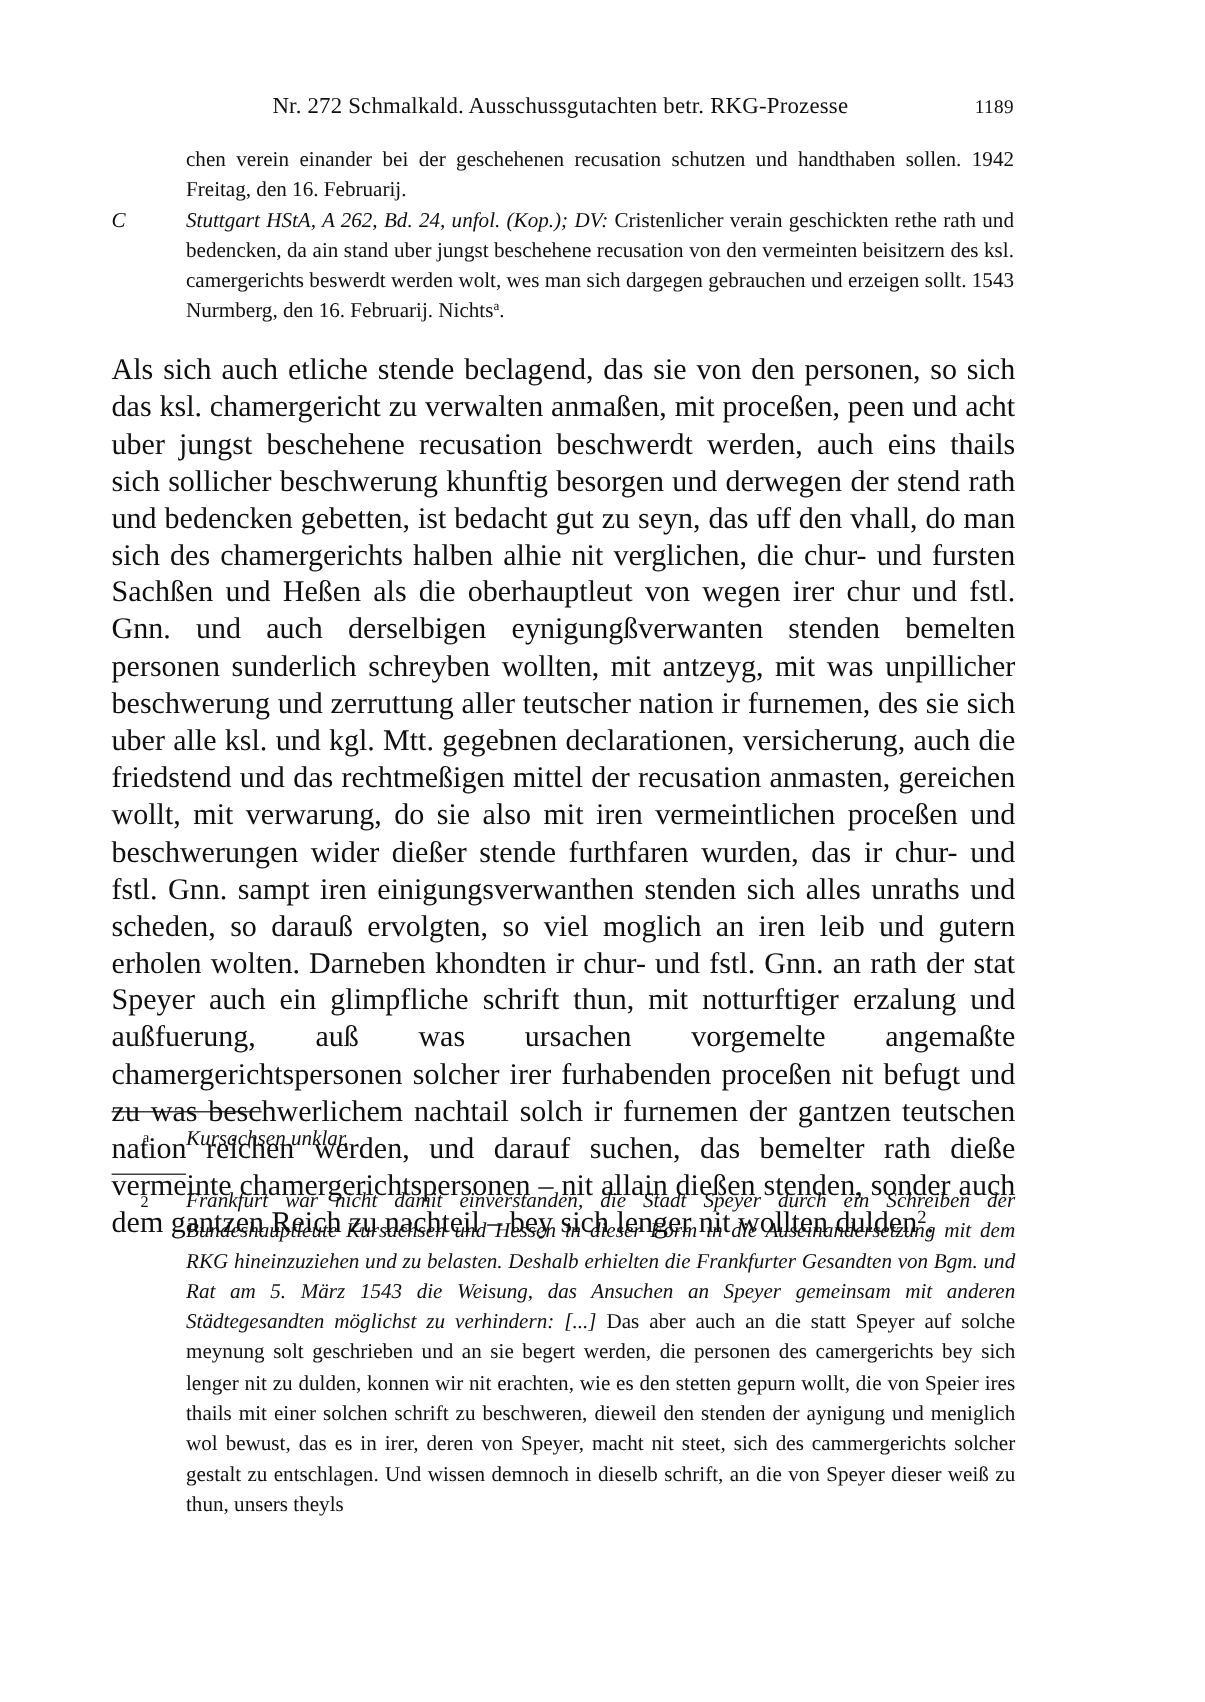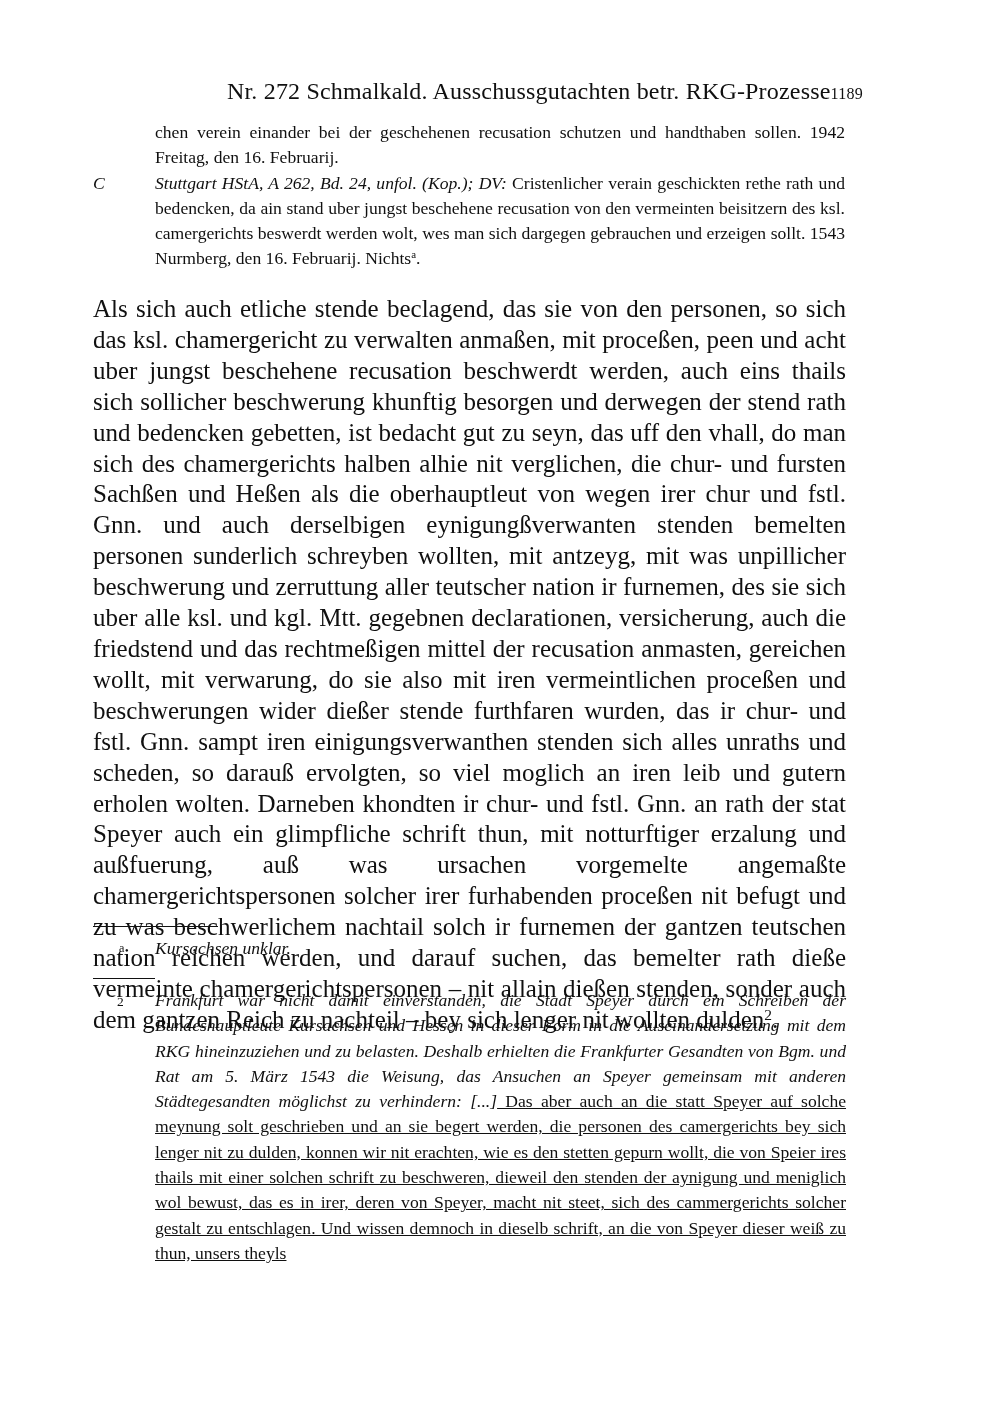--- a/index.html
+++ b/index.html
@@ -26,21 +26,21 @@
     position: absolute;
     left: 93px;
     top: 78px;
     width: 752px;
     height: 26px;
     display: flex;
     align-items: baseline;
     justify-content: space-between;
   }
   .rh-title {
-    font-size: 24px;
+    font-size: 19px;
     letter-spacing: 0.18px;
     white-space: nowrap;
     padding-left: 134px;
   }
   .rh-folio {
     font-size: 16px;
     letter-spacing: 0.3px;
   }
 
   
@@ -131,21 +131,21 @@
     top: 0;
     font-size: 12.2px;
     font-style: normal;
   }
   .fn-marker.num {
     left: 24px;
     top: 1px;
     font-size: 13.5px;
   }
   .fn-ital { font-style: italic; }
-  .fn-roman { font-style: normal; text-decoration: underline; }
+  .fn-roman { font-style: normal; }
 </style>
 </head>
 <body>
 
 <div class="page">
 
   <div class="runninghead">
     <span class="rh-title">Nr. 272 Schmalkald. Ausschussgutachten betr. RKG-Prozesse</span>
     <span class="rh-folio">1189</span>
   </div>

